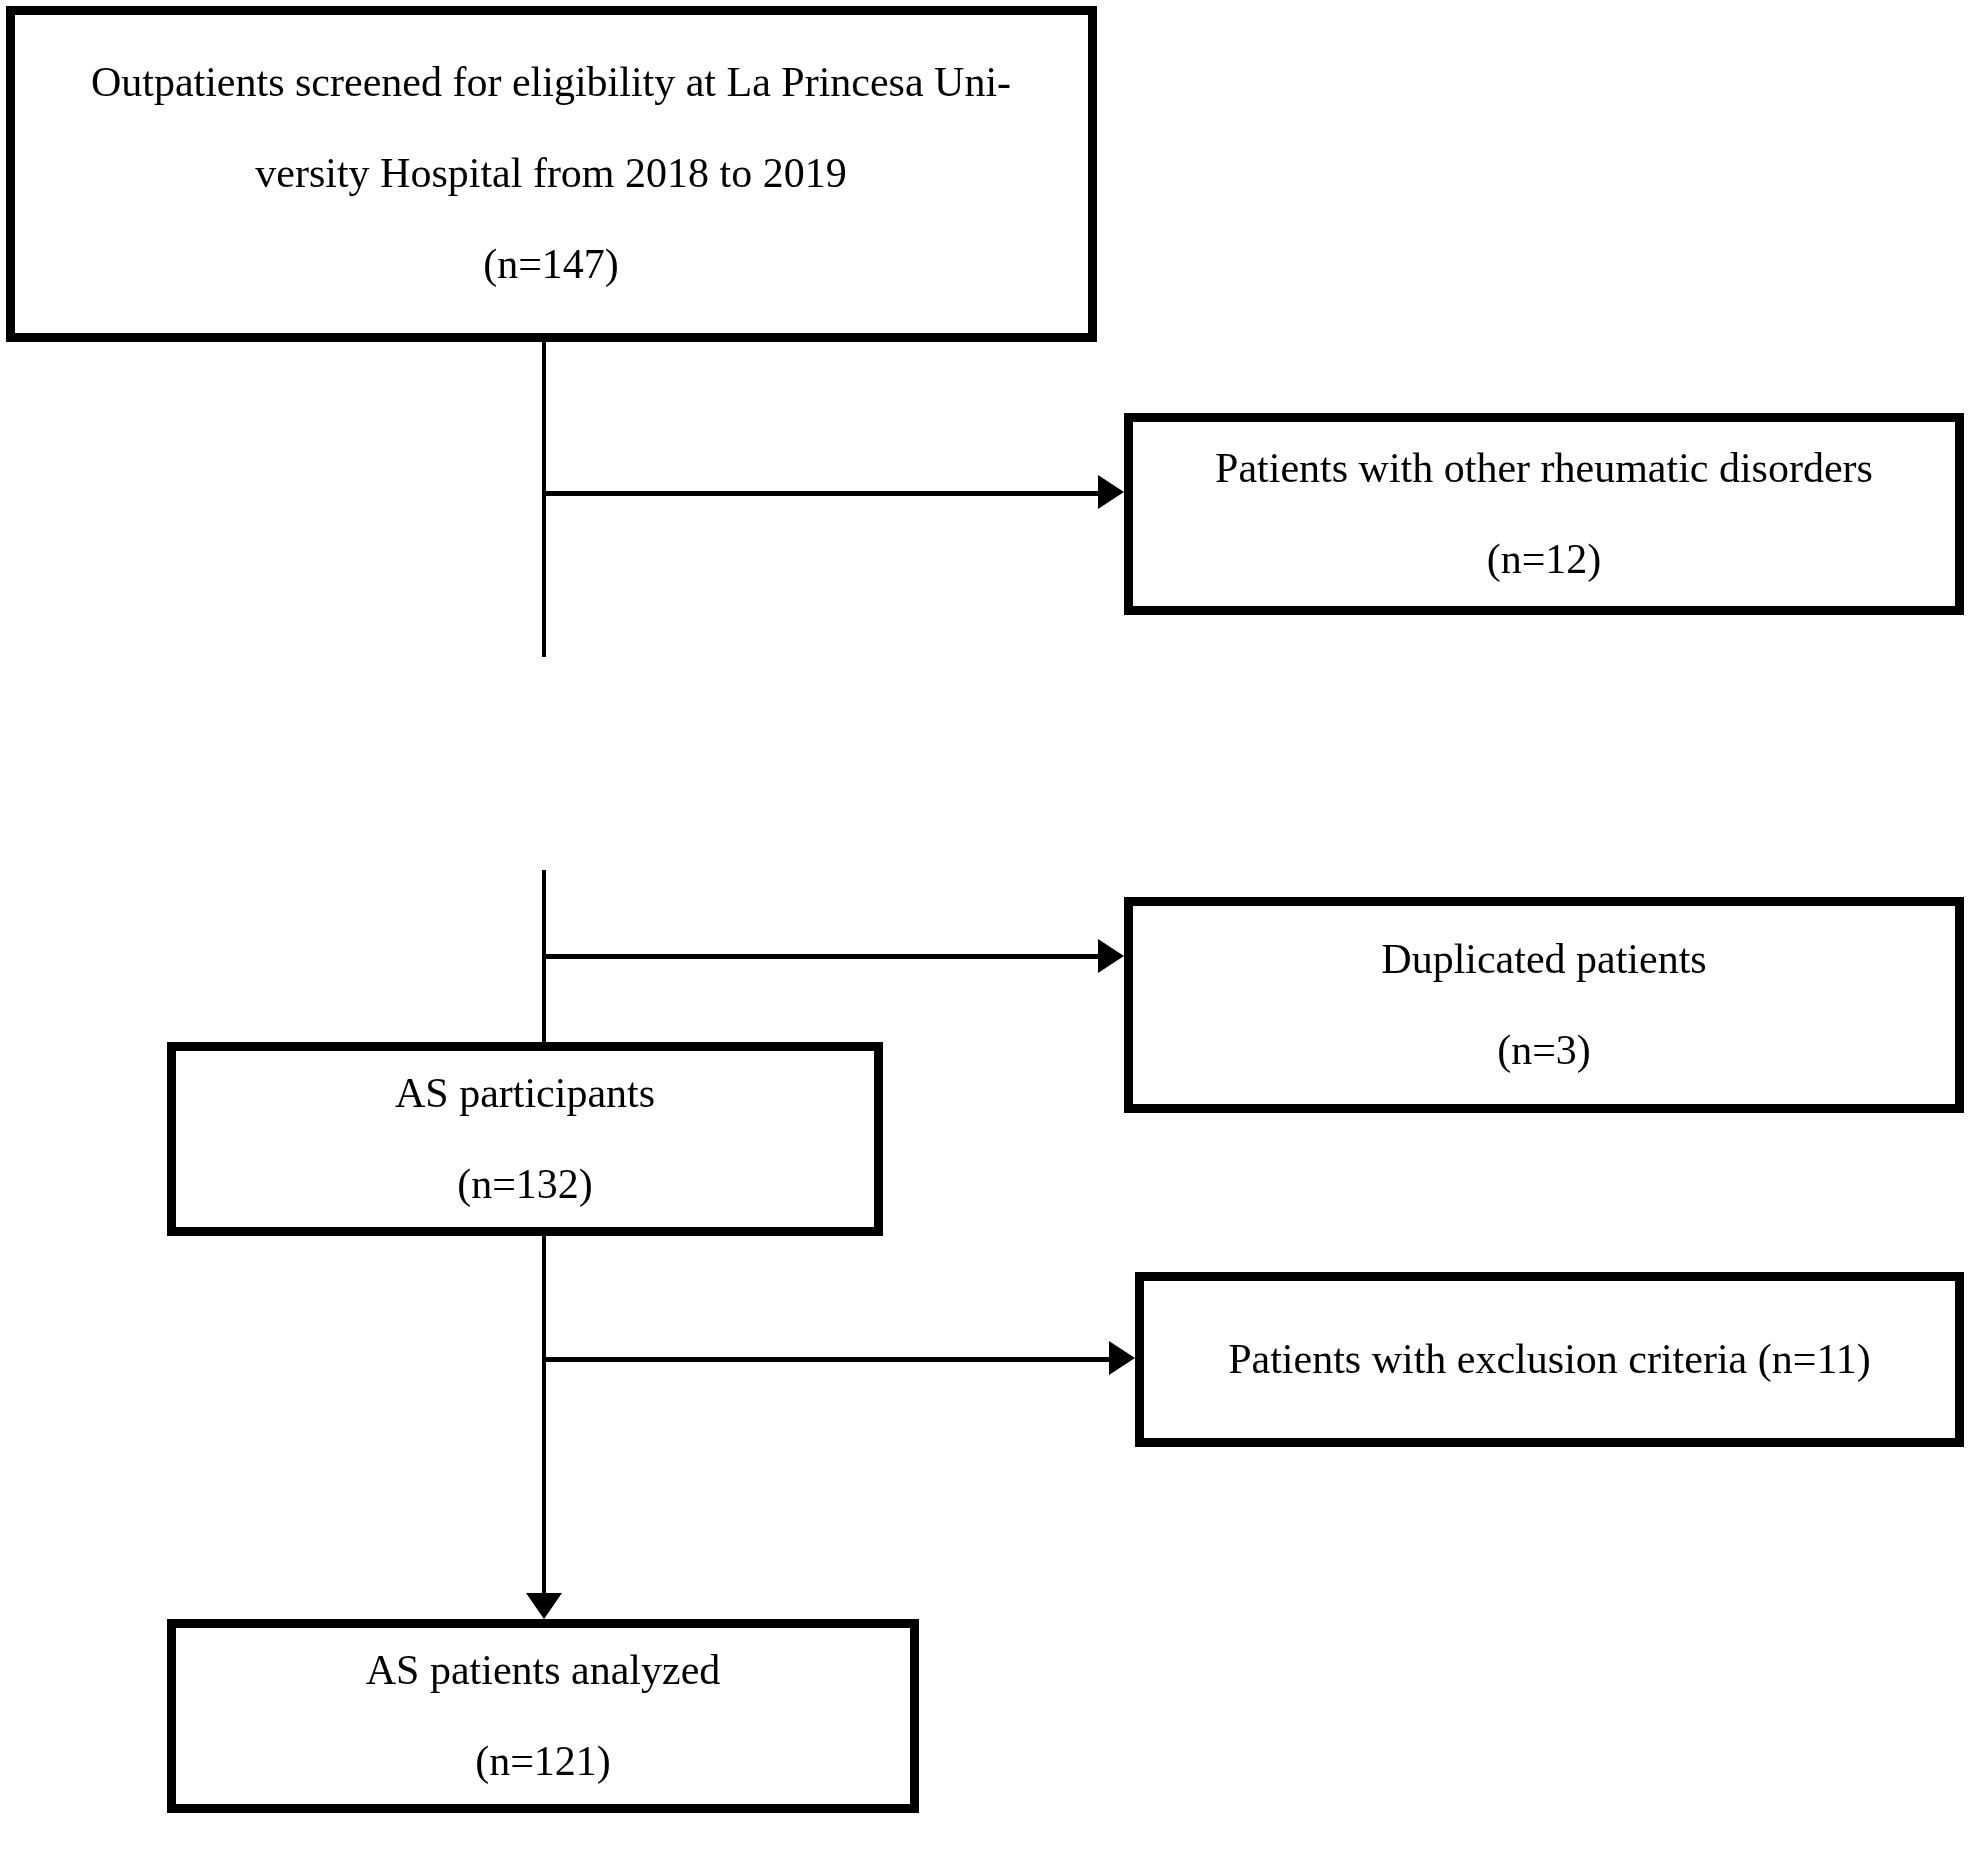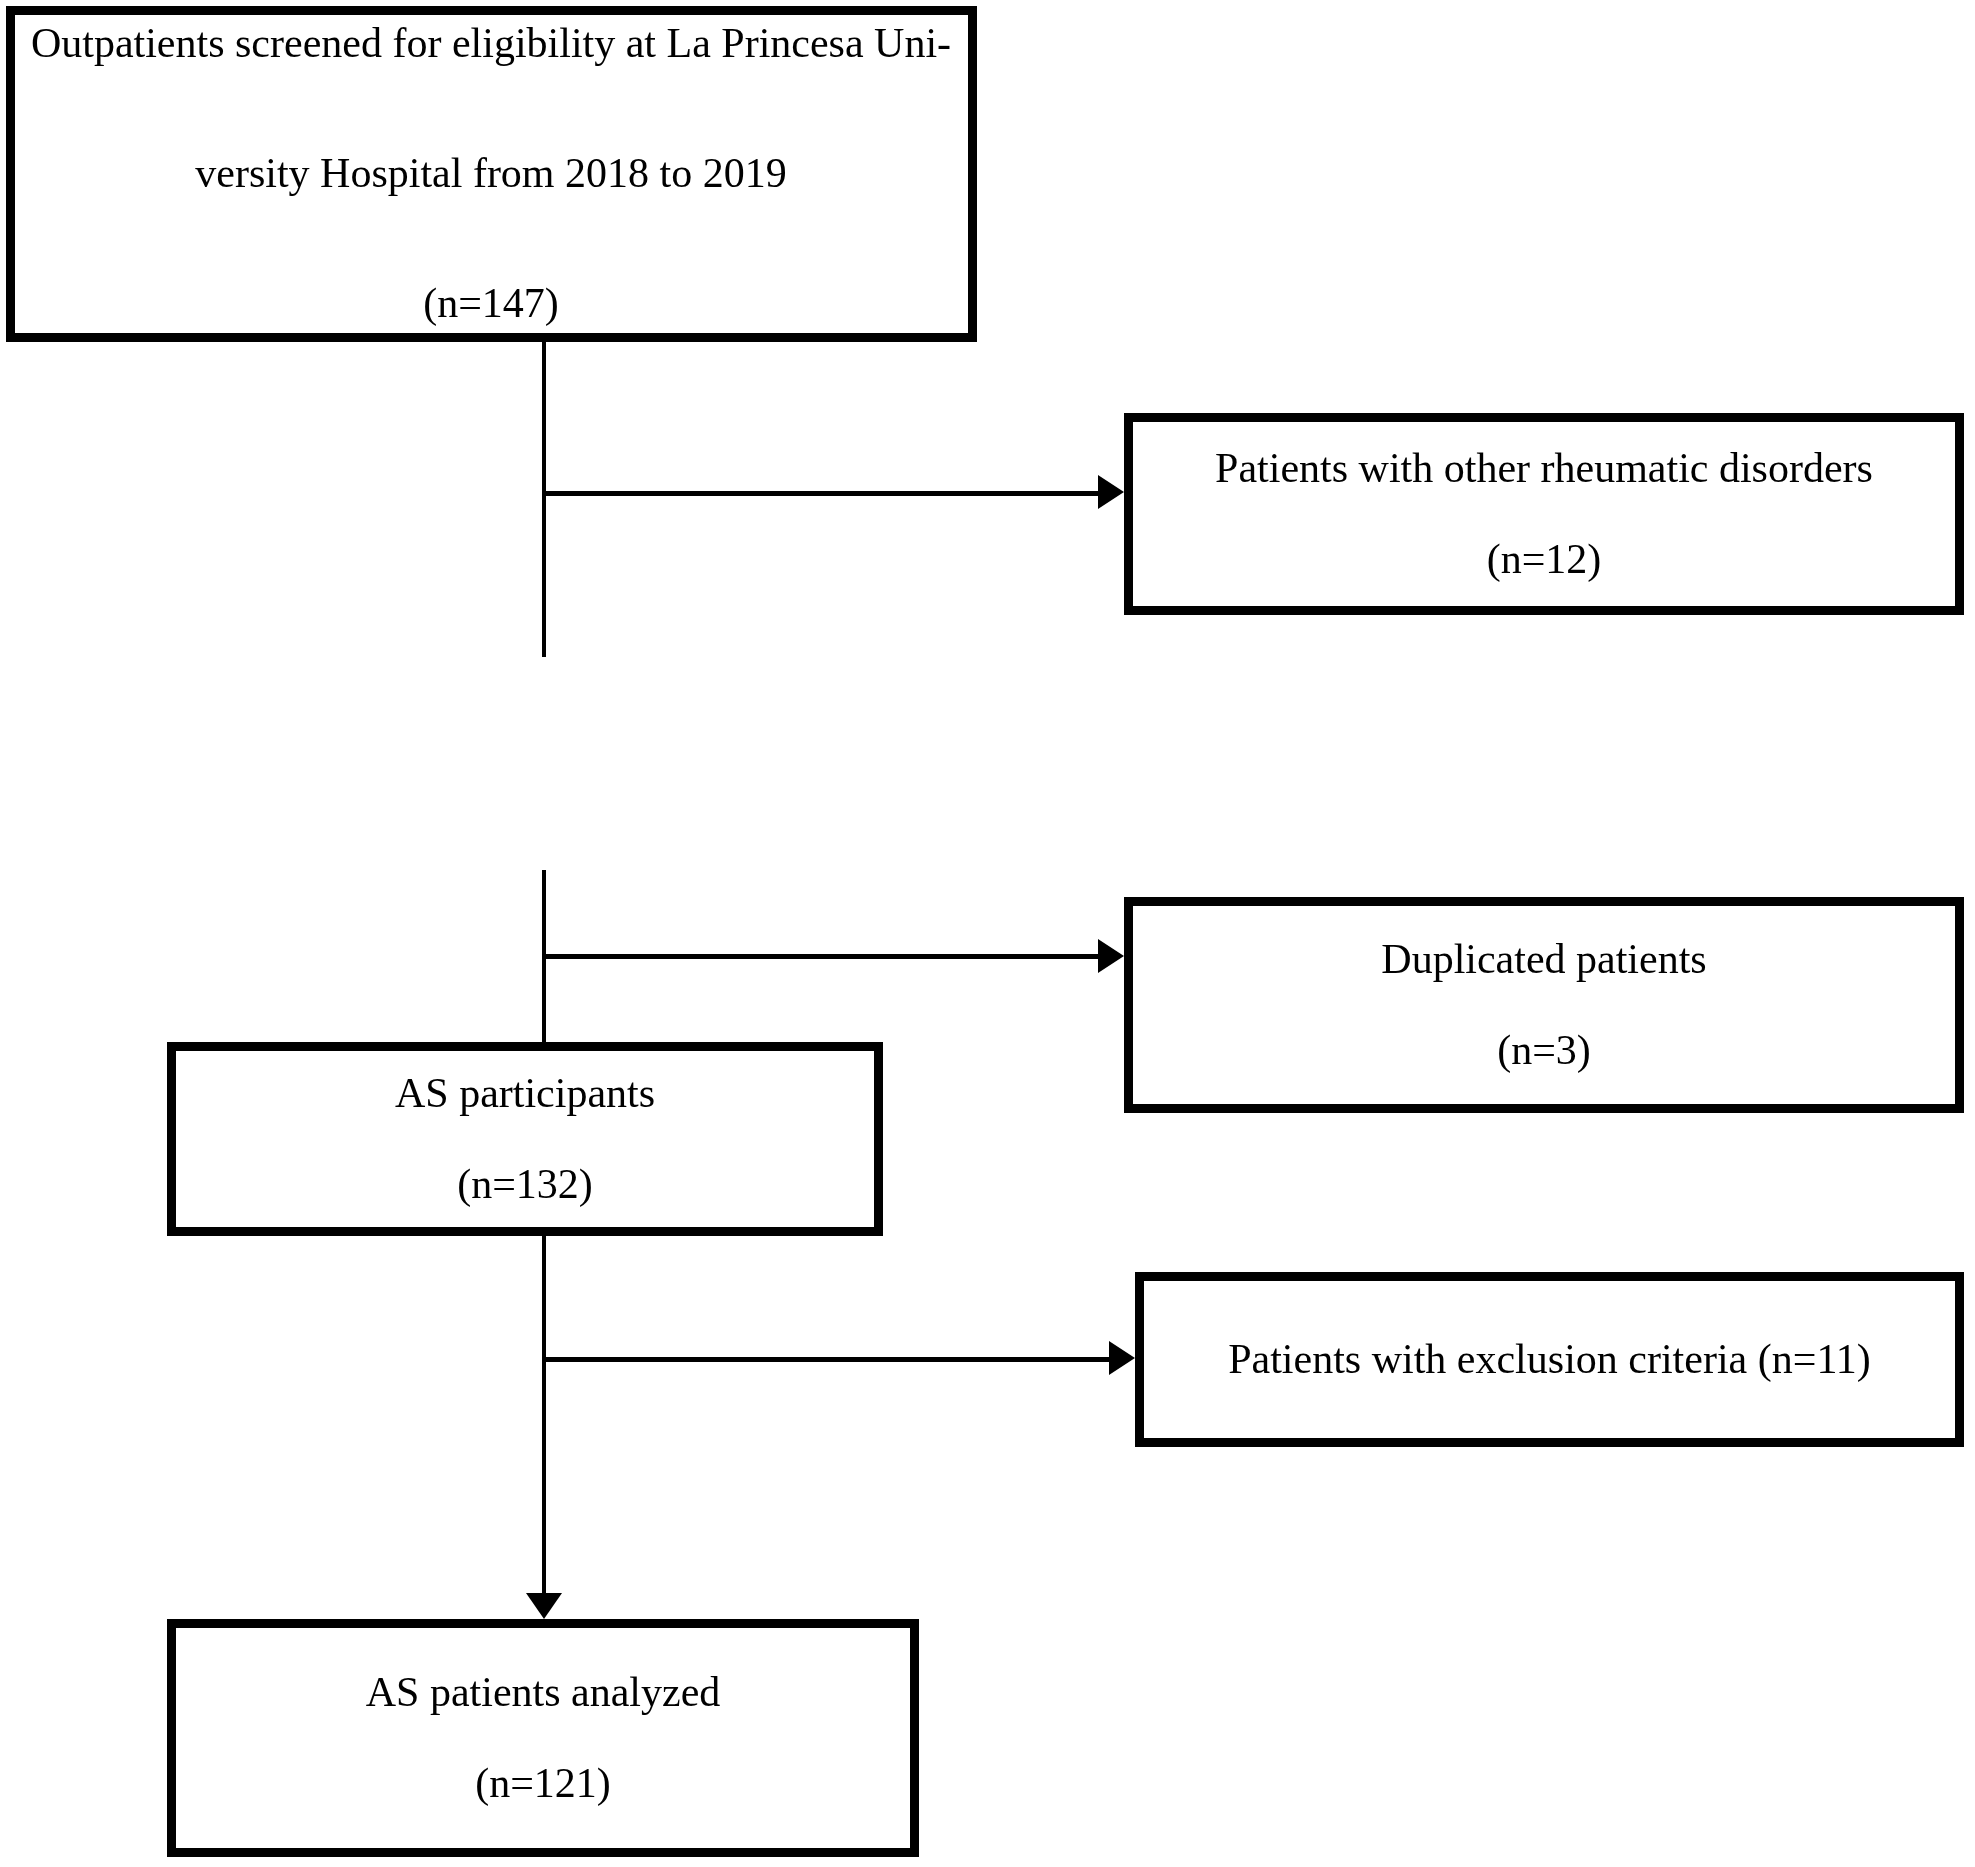--- a/index.html
+++ b/index.html
@@ -50,21 +50,21 @@
     border-left: 18.6px solid transparent;
     border-right: 18.6px solid transparent;
     border-top: 26px solid #000000;
   }
 </style>
 </head>
 <body>
 
 <div class="canvas">
 
-  <div class="box" style="left:5.5px; top:5.5px; width:971px; height:336px;gap:39px;">
+  <div class="box" style="left:5.5px; top:5.5px; width:1091px; height:336px;">
     <div class="line">Outpatients screened for eligibility at La Princesa Uni-</div>
     <div class="line">versity Hospital from 2018 to 2019</div>
     <div class="line">(n=147)</div>
   </div>
 
   <div class="box" style="left:1124px; top:413px; width:840px; height:202px;text-align:center;">
     <div class="line">Patients with other rheumatic disorders</div>
     <div class="line">(n=12)</div>
   </div>
 
@@ -76,21 +76,21 @@
 
   <div class="box" style="left:167px; top:1042px; width:716px; height:194px;">
     <div class="line">AS participants</div>
     <div class="line">(n=132)</div>
   </div>
 
   <div class="box" style="left:1135px; top:1272px; width:829px; height:175px;justify-content:center;">
     <div class="line">Patients with exclusion criteria (n=11)</div>
   </div>
 
-  <div class="box" style="left:167px; top:1619px; width:752px; height:238px;">
+  <div class="box" style="left:167px; top:1619px; width:752px; height:194px;">
     <div class="line">AS patients analyzed</div>
     <div class="line">(n=121)</div>
   </div>
 
   <div class="conn" style="left:542px; top:342px; width:4.4px; height:315px;"></div>
 
   <div class="conn" style="left:544px; top:491px; width:555px; height:4.9px;"></div>
   <div class="arrowhead-right" style="left:1098px; top:475px;"></div>
 
   <div class="conn" style="left:542px; top:870px; width:4.4px; height:172px;"></div>

